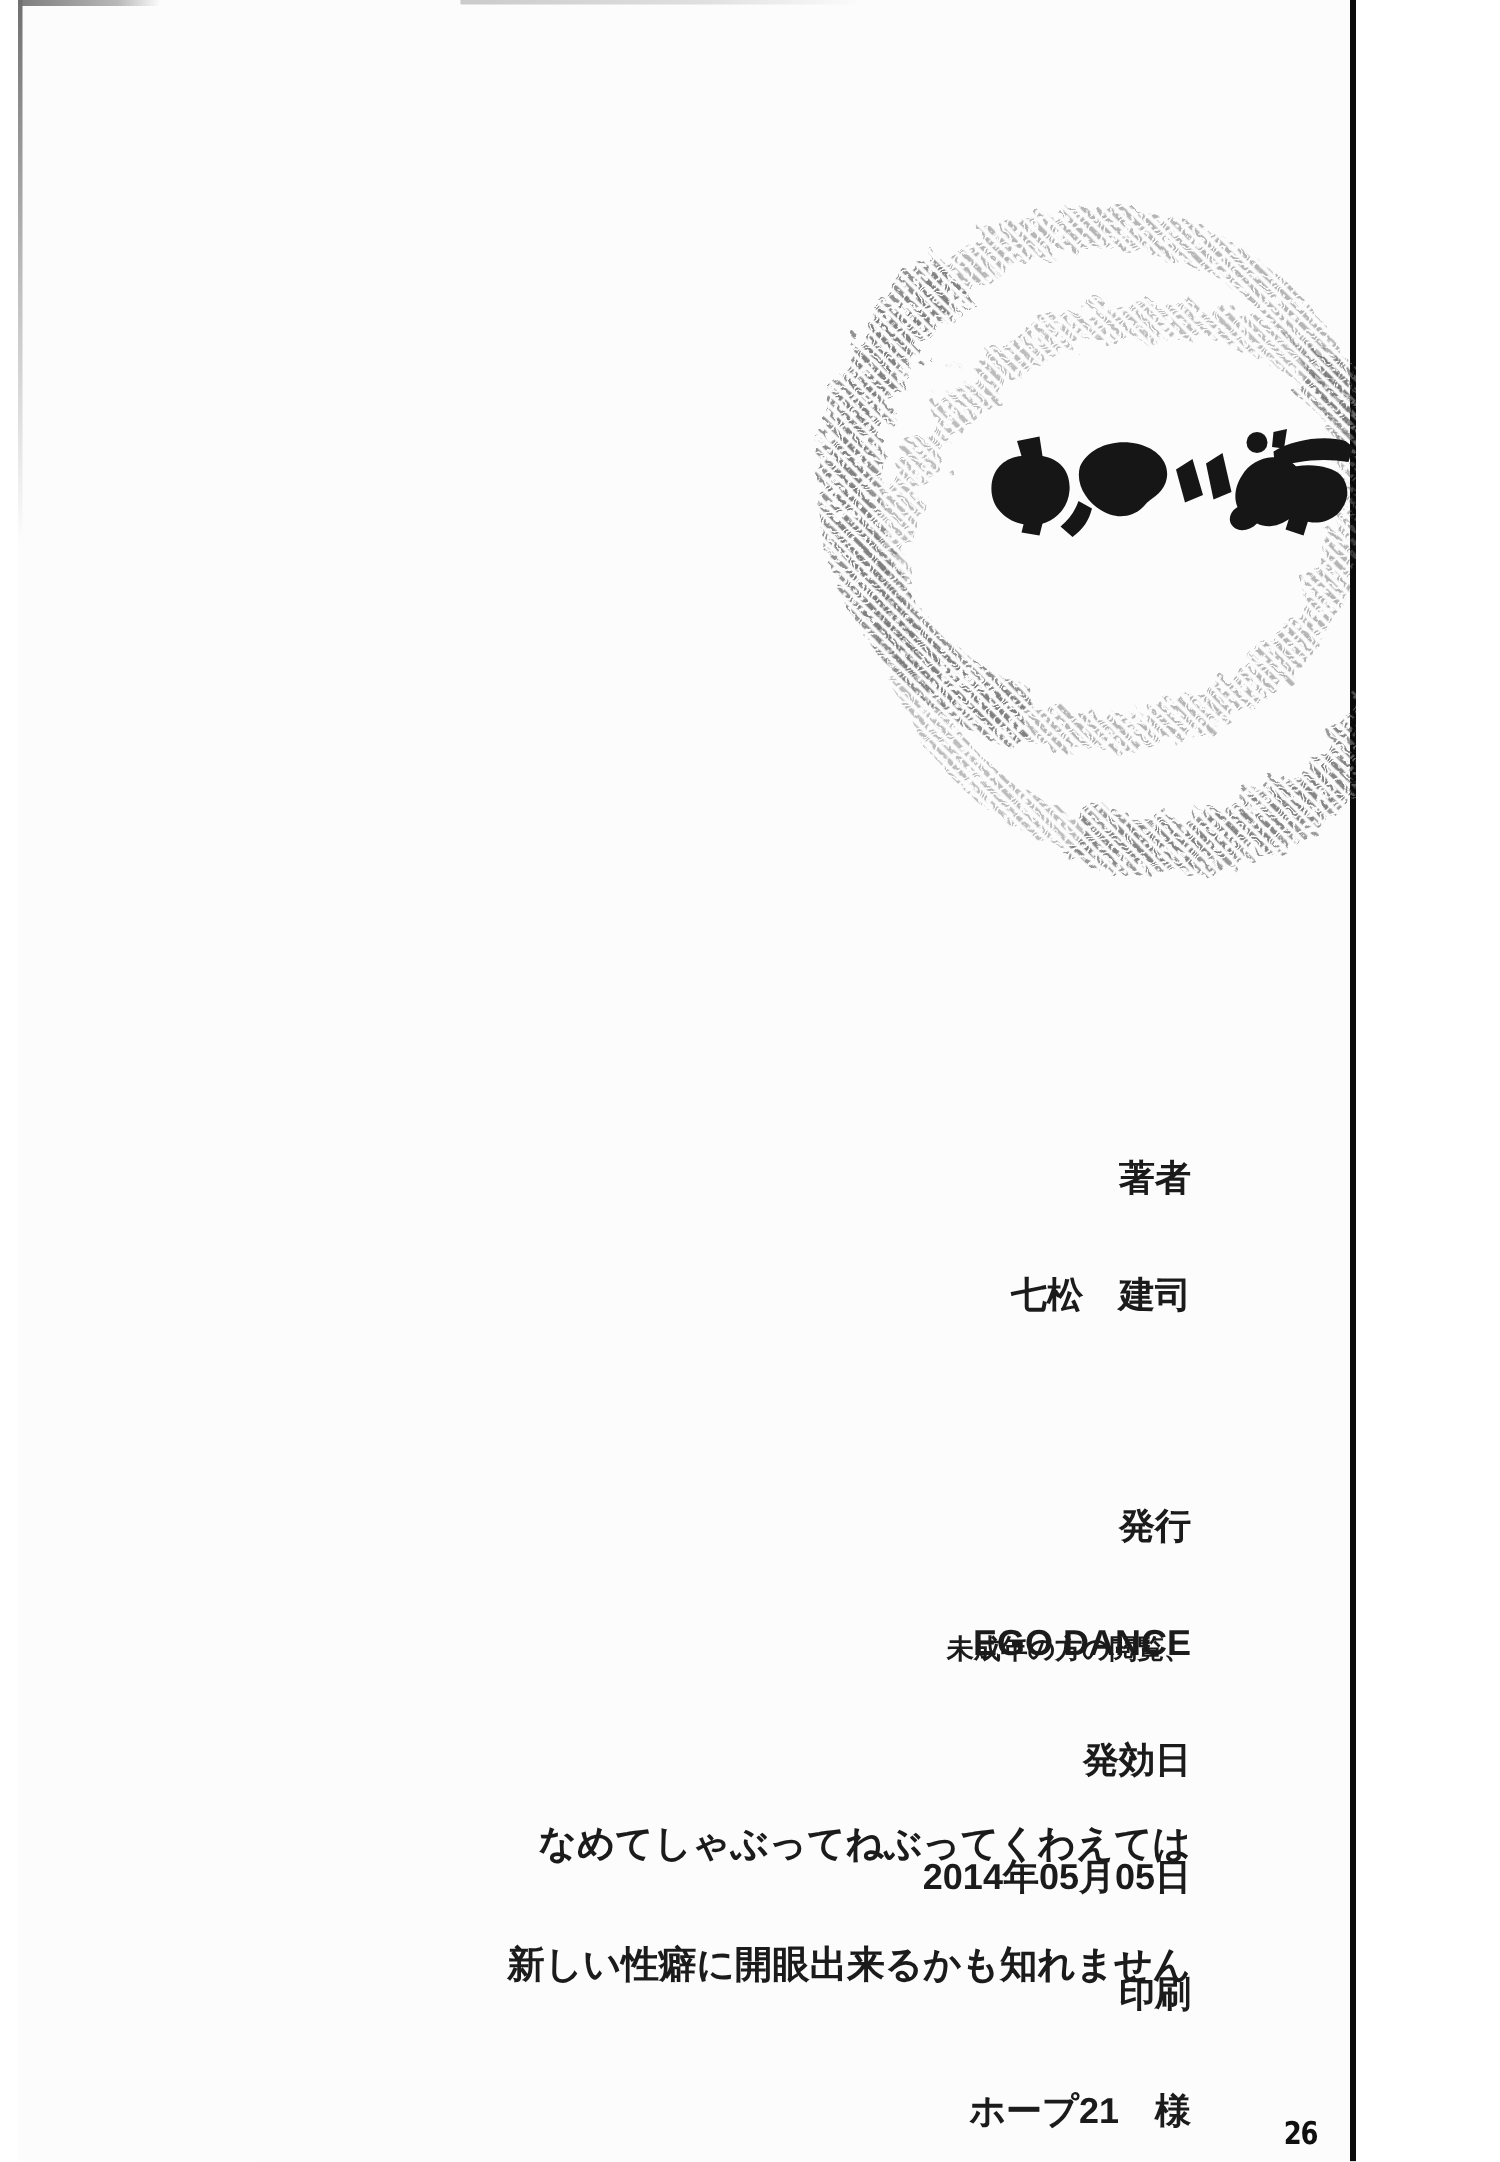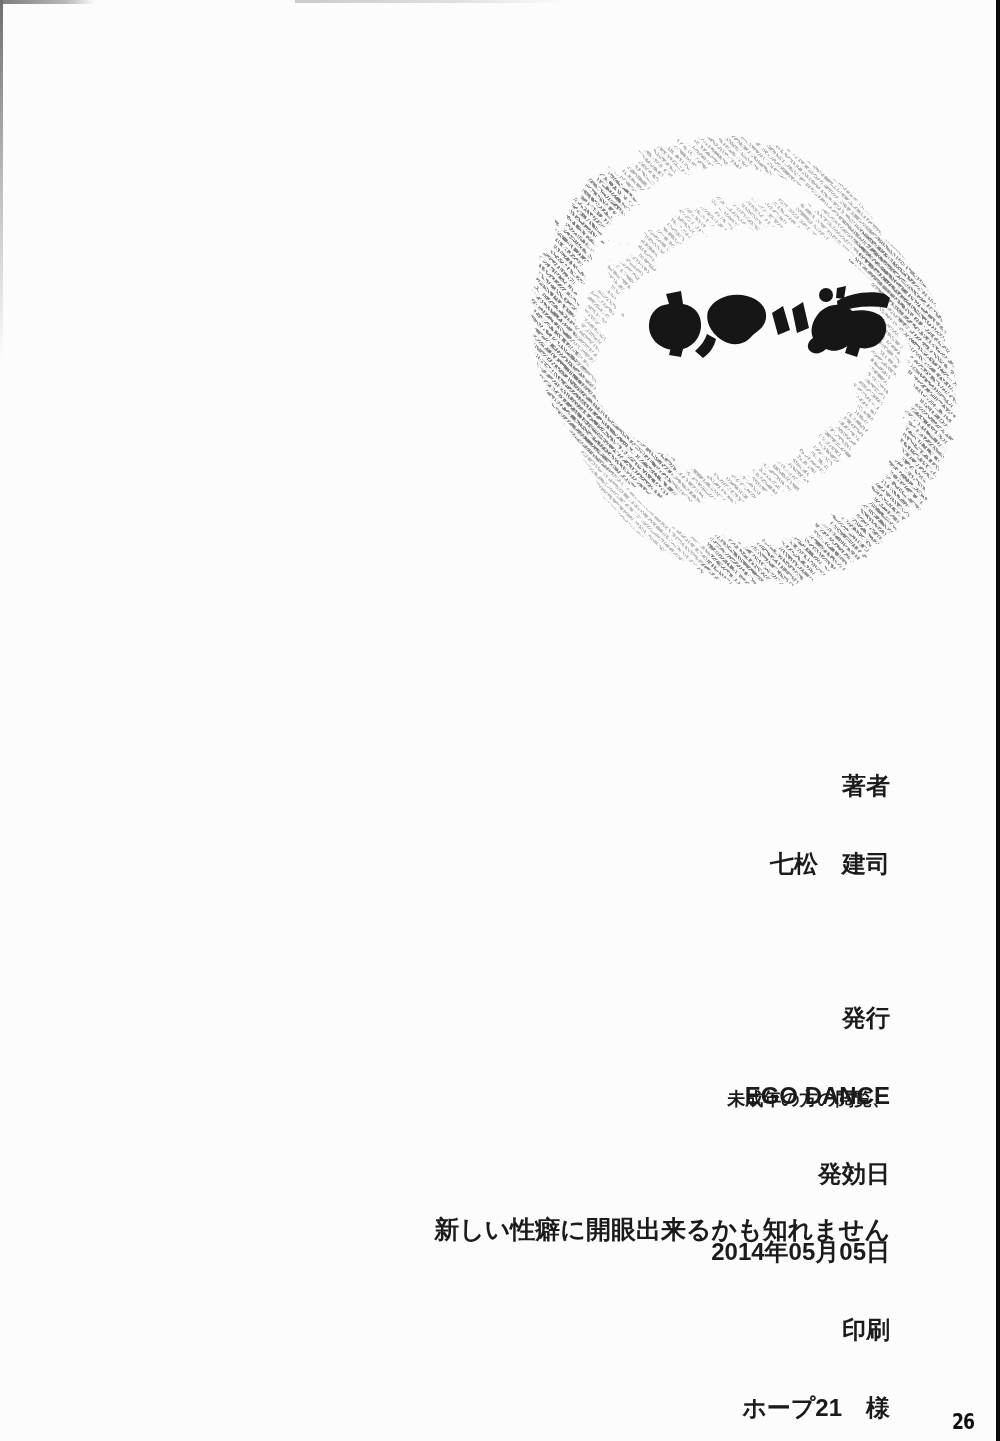--- a/index.html
+++ b/index.html
@@ -1,22 +1,23 @@
 <!DOCTYPE html>
 <html><head>
 <meta charset="utf-8">
 <style>
   html,body{margin:0;padding:0;background:#ffffff;}
   .paper{
     position:relative;
-    width:1000px;height:1441px;
+    width:892px;height:1441px;
     background:#fcfcfc;
     overflow:hidden;
     font-family:"Liberation Sans","DejaVu Sans",sans-serif;
     color:#1b1b1b;
+    margin-left:12px;
   }
   
   .edge-right{position:absolute;top:0;right:0;width:4px;height:100%;background:#0b0b0b;}
   .edge-top{position:absolute;left:295px;top:0;width:268px;height:3px;
     background:linear-gradient(90deg,#c2c2c2,#dadada 60%,rgba(255,255,255,0));opacity:.85;}
   .edge-corner{position:absolute;left:0;top:0;width:95px;height:4px;
     background:linear-gradient(90deg,#7c7c7c,#b8b8b8 70%,rgba(255,255,255,0));}
   .edge-left{position:absolute;left:0;top:0;width:3px;height:360px;
     background:linear-gradient(180deg,#6f6f6f,#c2c2c2 55%,rgba(255,255,255,0));}
   
@@ -104,19 +105,20 @@
     <div>ホープ21　様</div>
     
     
   </div>
 
   <div class="txt notice">
     <div>未成年の方の閲覧、</div>
   </div>
 
   <div class="txt afterword">
+    <div>なめてしゃぶってねぶってくわえては</div>
     <div>新しい性癖に開眼出来るかも知れません</div>
     
   </div>
 
   <div class="page-number">26</div>
 
 </div>
 
 </body></html>

